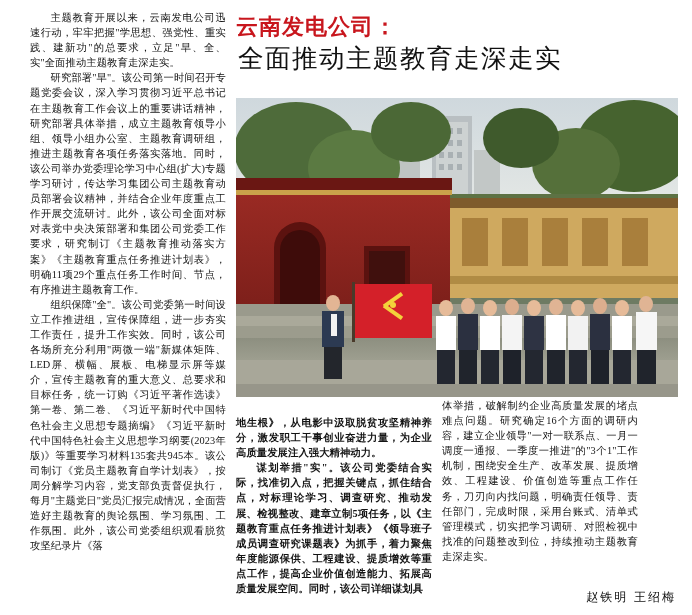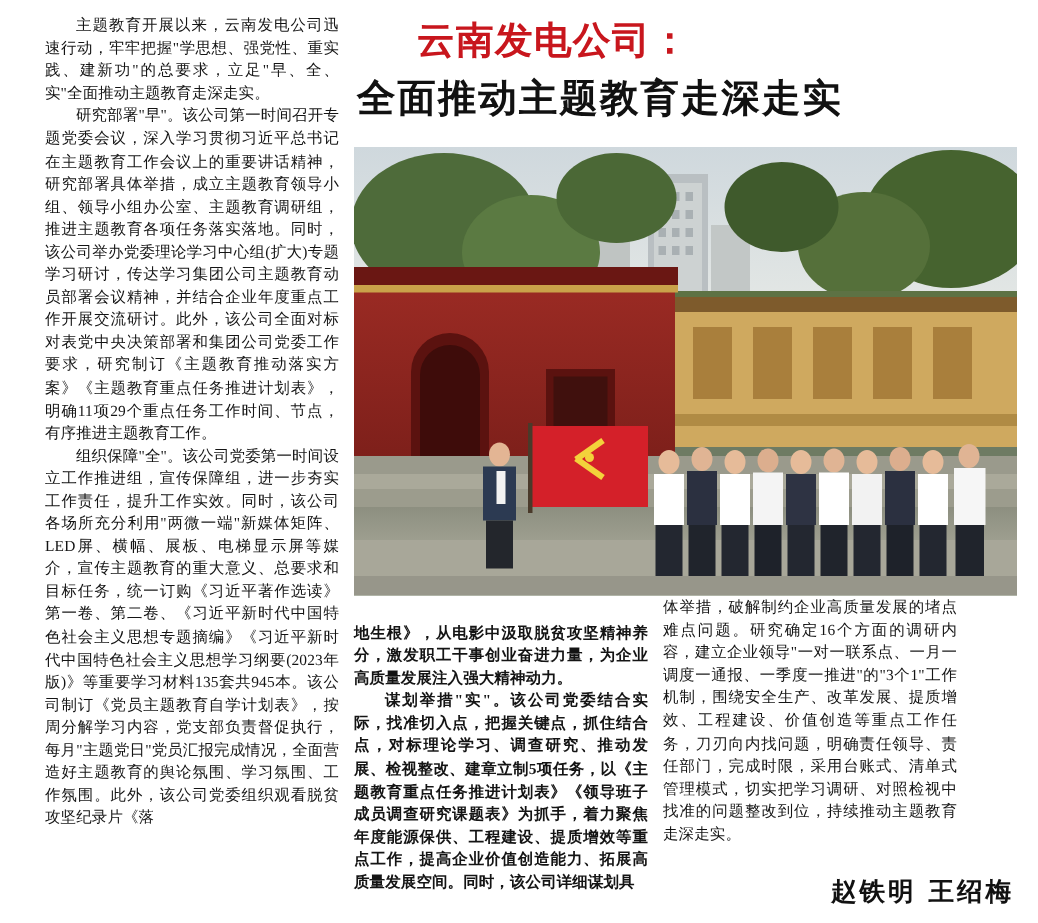--- a/index.html
+++ b/index.html
@@ -67,34 +67,33 @@
   .headline-block {
     position: absolute;
     left: 236px;
     top: 12px;
     width: 442px;
     height: 78px;
   }
   .headline-line1 {
     font-family: "DejaVu Sans", sans-serif;
     font-weight: bold;
-    font-size: 25px;
+    font-size: 22px;
     color: #c8161d;
     letter-spacing: 1px;
-    margin-left: 42px;
     line-height: 30px;
   }
   .headline-line2 {
     font-family: "DejaVu Sans", sans-serif;
-    font-weight: bold;
+    font-weight: normal;
     font-size: 25.5px;
     color: #111111;
     letter-spacing: 1.5px;
     line-height: 32px;
-    margin-top: 8px;
+    margin-top: 0;
     margin-left: 2px;
   }
 
   
   .photo {
     position: absolute;
     left: 236px;
     top: 98px;
     width: 442px;
     height: 299px;
@@ -102,22 +101,22 @@
     background: #6e7b63;
   }
   .photo svg { display: block; }
 
   
   .signature {
     position: absolute;
     right: 16px;
     bottom: 9px;
     font-family: "DejaVu Sans", sans-serif;
-    font-weight: bold;
-    font-size: 17px;
+    font-weight: normal;
+    font-size: 12px;
     letter-spacing: 2px;
     color: #111111;
   }
   .col2-top { position: absolute; top: 404px; width: 196px; }
   .col3-top { position: absolute; top: 388px; width: 196px; }
 </style>
 </head>
 <body>
 
 <div class="page">

